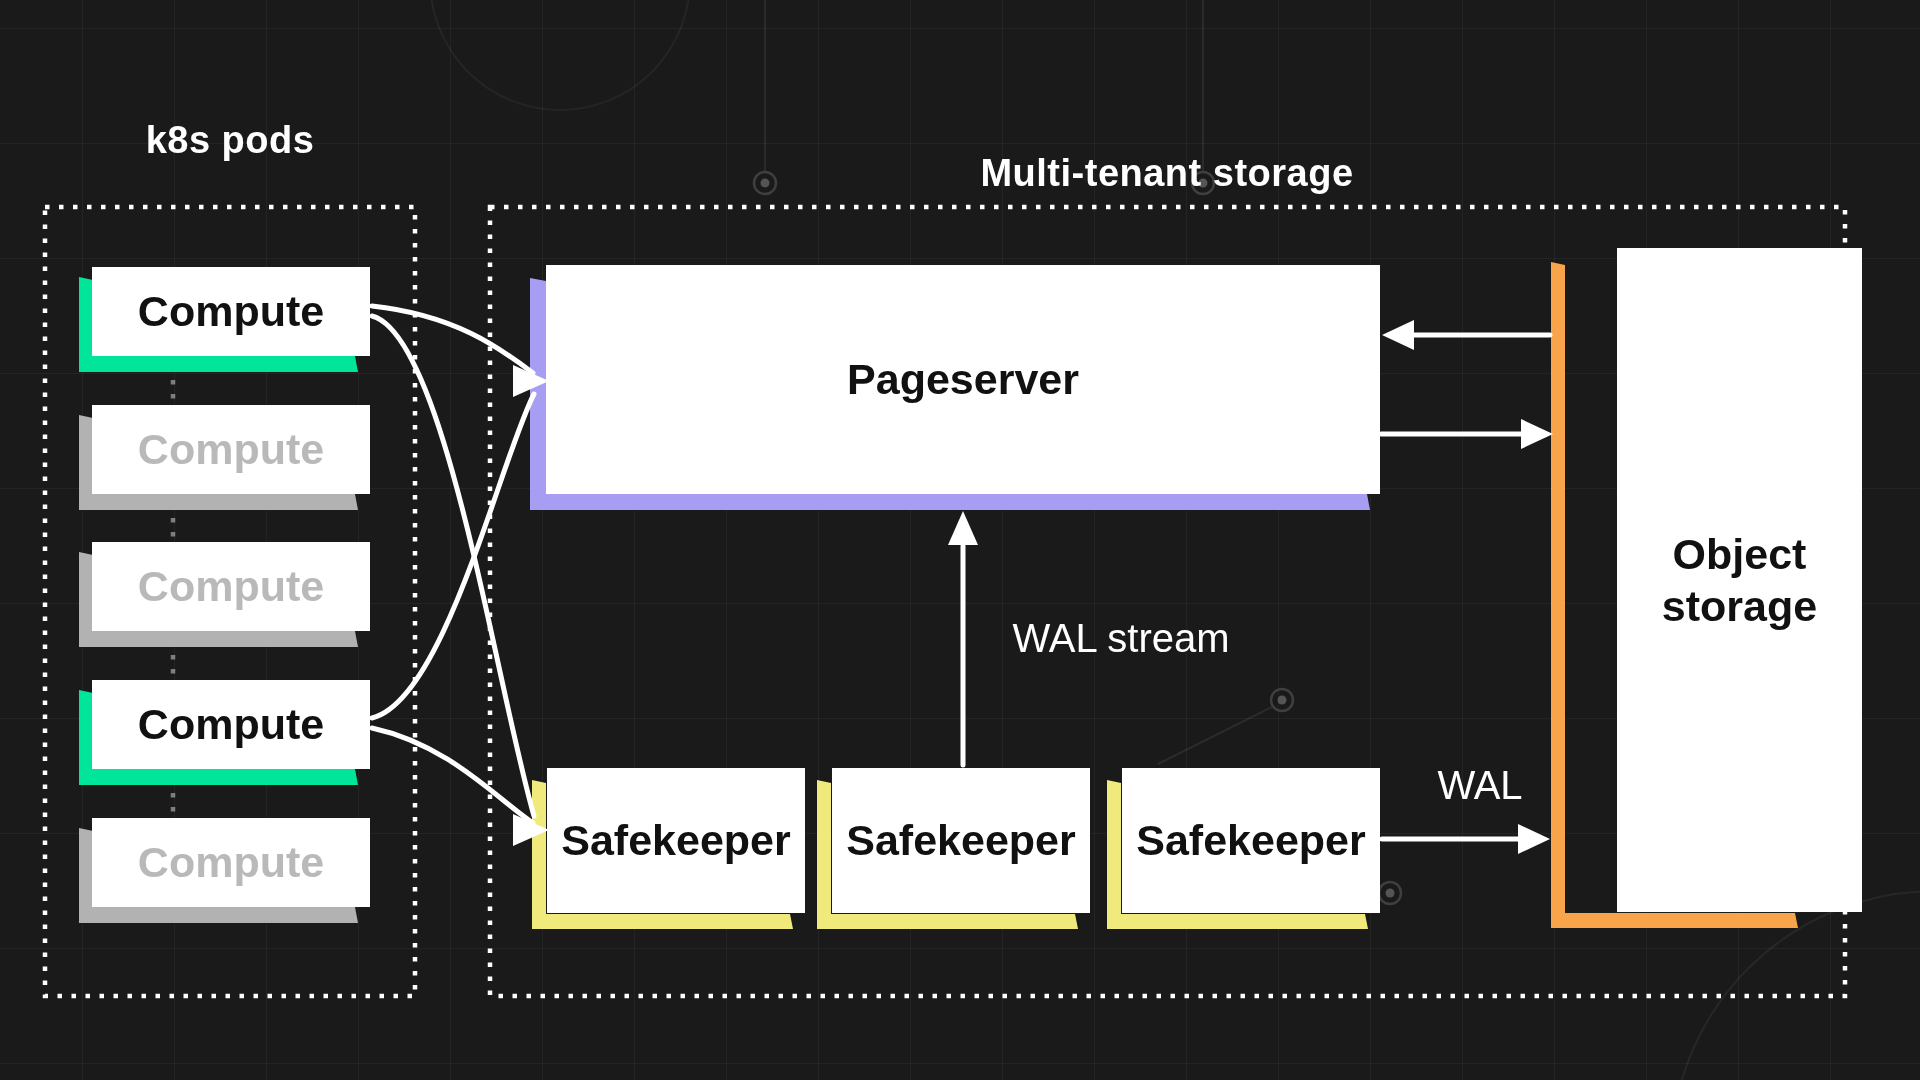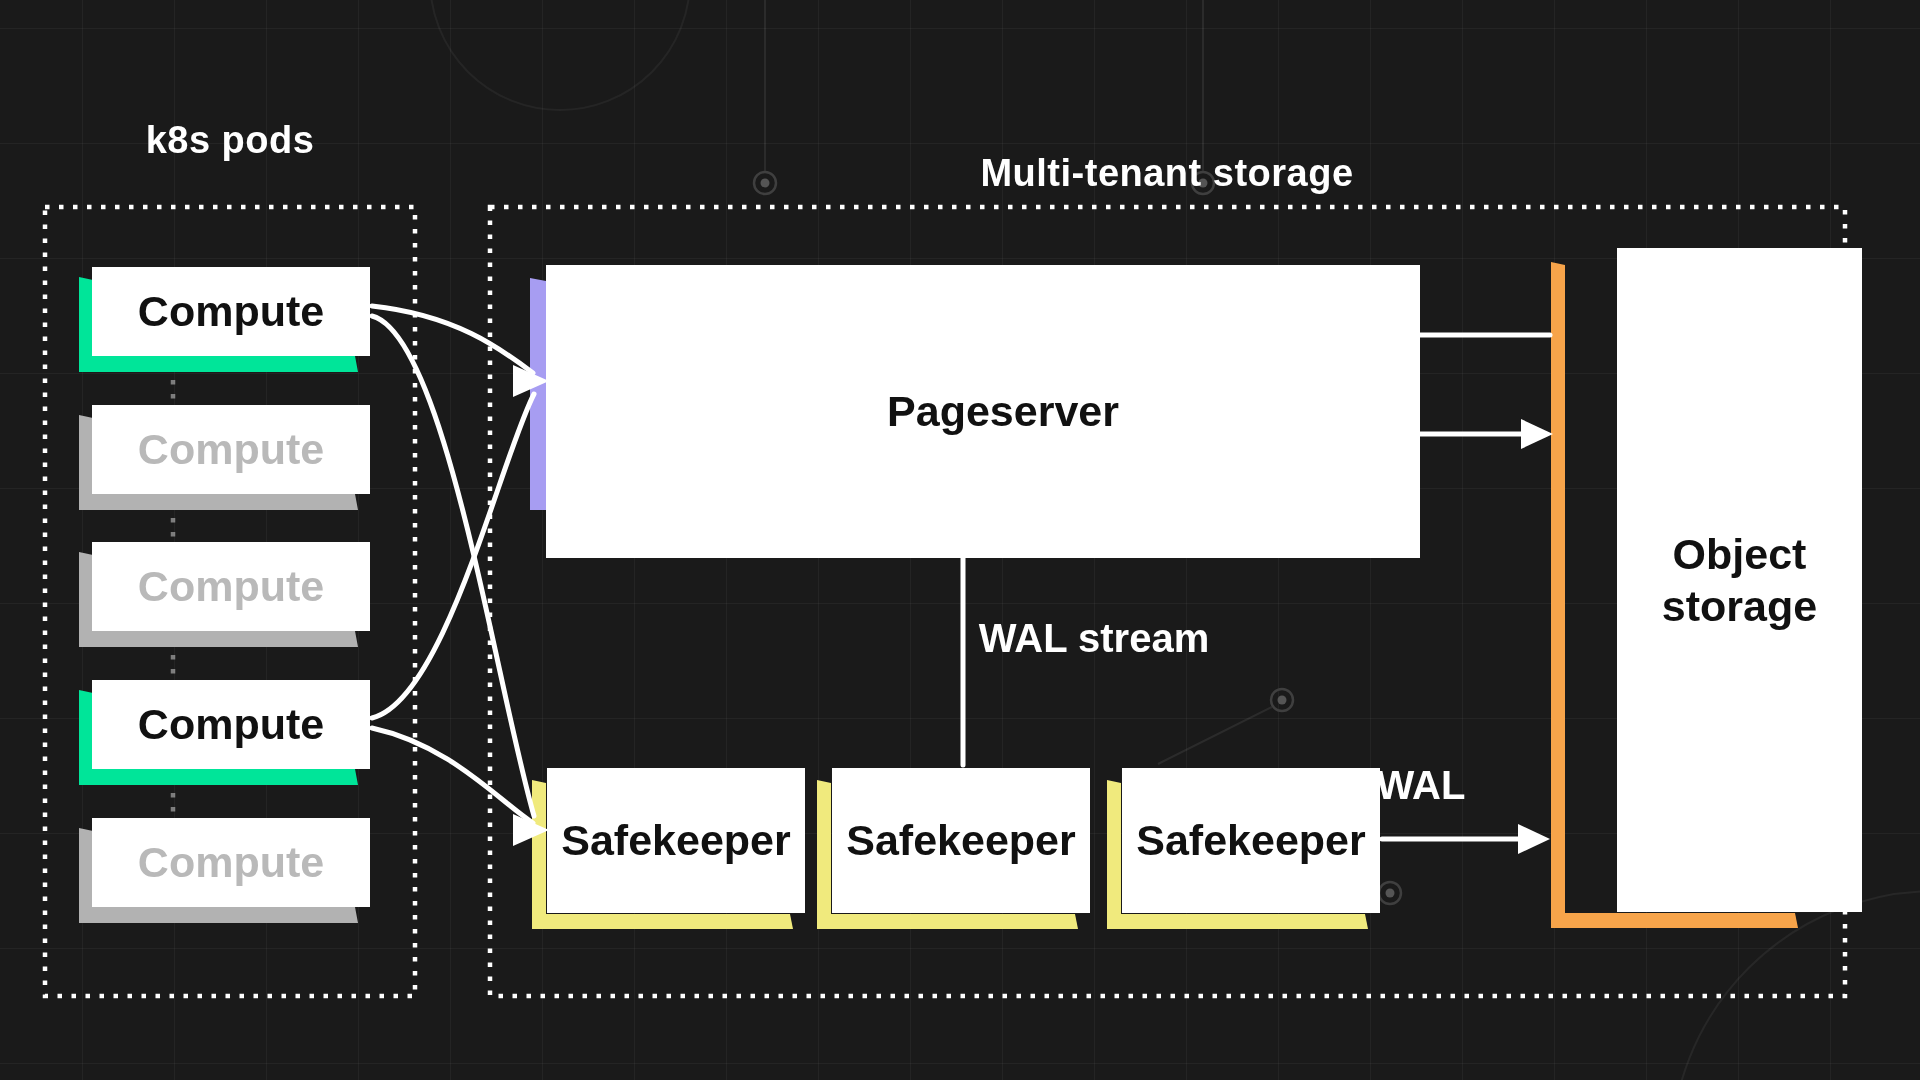--- a/index.html
+++ b/index.html
@@ -23,22 +23,22 @@
     color:#111;font-weight:bold;font-size:43px;text-align:center;
   }
   .node.inactive{color:var(--inactive_text,#b9b9b9);}
   .lshadow{position:absolute;box-sizing:border-box;background:transparent;border-style:solid;border-color:transparent;}
   .lshadow.green{border-left:14px solid var(--active_accent,#00e599);border-bottom:16px solid var(--active_accent,#00e599);}
   .lshadow.gray{border-left:14px solid var(--inactive_accent,#b2b2b2);border-bottom:16px solid var(--inactive_accent,#b2b2b2);}
   .lshadow.purple{border-left:16px solid var(--pageserver_accent,#a79df2);border-bottom:16px solid var(--pageserver_accent,#a79df2);}
   .lshadow.yellow{border-left:14px solid var(--safekeeper_accent,#f0ea7d);border-bottom:15px solid var(--safekeeper_accent,#f0ea7d);}
   .lshadow.orange{border-left:14px solid var(--object_storage_accent,#f7a44a);border-bottom:15px solid var(--object_storage_accent,#f7a44a);}
   .flow-label{
-    position:absolute;color:#fff;font-weight:bold;font-size:40px;
-    transform:translate(-50%,-50%);white-space:nowrap;
+    position:absolute;color:#fff;font-weight:normal;font-size:40px;
+    transform:translate(-50%,-50%);white-space:nowrap;margin-left:27px;
   }
   .wrap-label{white-space:normal;width:200px;line-height:1.22;}
   svg{display:block;}
 </style>
 </head>
 <body>
 
 <div id="stage">
 
   <svg class="layer" width="1920" height="1080" viewBox="0 0 1920 1080" aria-hidden="true">
@@ -97,21 +97,21 @@
   <div class="node" style="left:92px;top:680px;width:278px;height:89px;">
       <span>Compute</span>
     </div>
 
   <div class="lshadow gray" style="left:79px;top:828px;width:279px;height:95px;"></div>
   <div class="node inactive" style="left:92px;top:818px;width:278px;height:89px;">
       <span>Compute</span>
     </div>
 
   <div class="lshadow purple" style="left:530px;top:278px;width:840px;height:232px;"></div>
-  <div class="node" style="left:546px;top:265px;width:834px;height:293px;padding-left:40px;">
+  <div class="node" style="left:546px;top:265px;width:834px;height:229px;">
       <span>Pageserver</span>
     </div>
 
   <div class="lshadow yellow" style="left:532px;top:780px;width:261px;height:149px;"></div>
   <div class="node" style="left:547px;top:768px;width:258px;height:145px;">
       <span>Safekeeper</span>
     </div>
 
   <div class="lshadow yellow" style="left:817px;top:780px;width:261px;height:149px;"></div>
   <div class="node" style="left:832px;top:768px;width:258px;height:145px;">
@@ -148,15 +148,15 @@
       <polygon points="549,381 513,365 513,397"></polygon>
       <polygon points="549,830 513,814 513,846"></polygon>
       <polygon points="1382,335 1414,320 1414,350"></polygon>
       <polygon points="1553,434 1521,419 1521,449"></polygon>
       <polygon points="1550,839 1518,824 1518,854"></polygon>
       <polygon points="963,511 948,545 978,545"></polygon>
     </g>
   </svg>
 
   <div class="flow-label" style="left:1094px;top:638px;">WAL stream</div>
-  <div class="flow-label" style="left:1421px;top:785px;">WAL</div>
+  <div class="flow-label" style="left:1453px;top:785px;">WAL</div>
 
 </div>
 
 </body></html>

